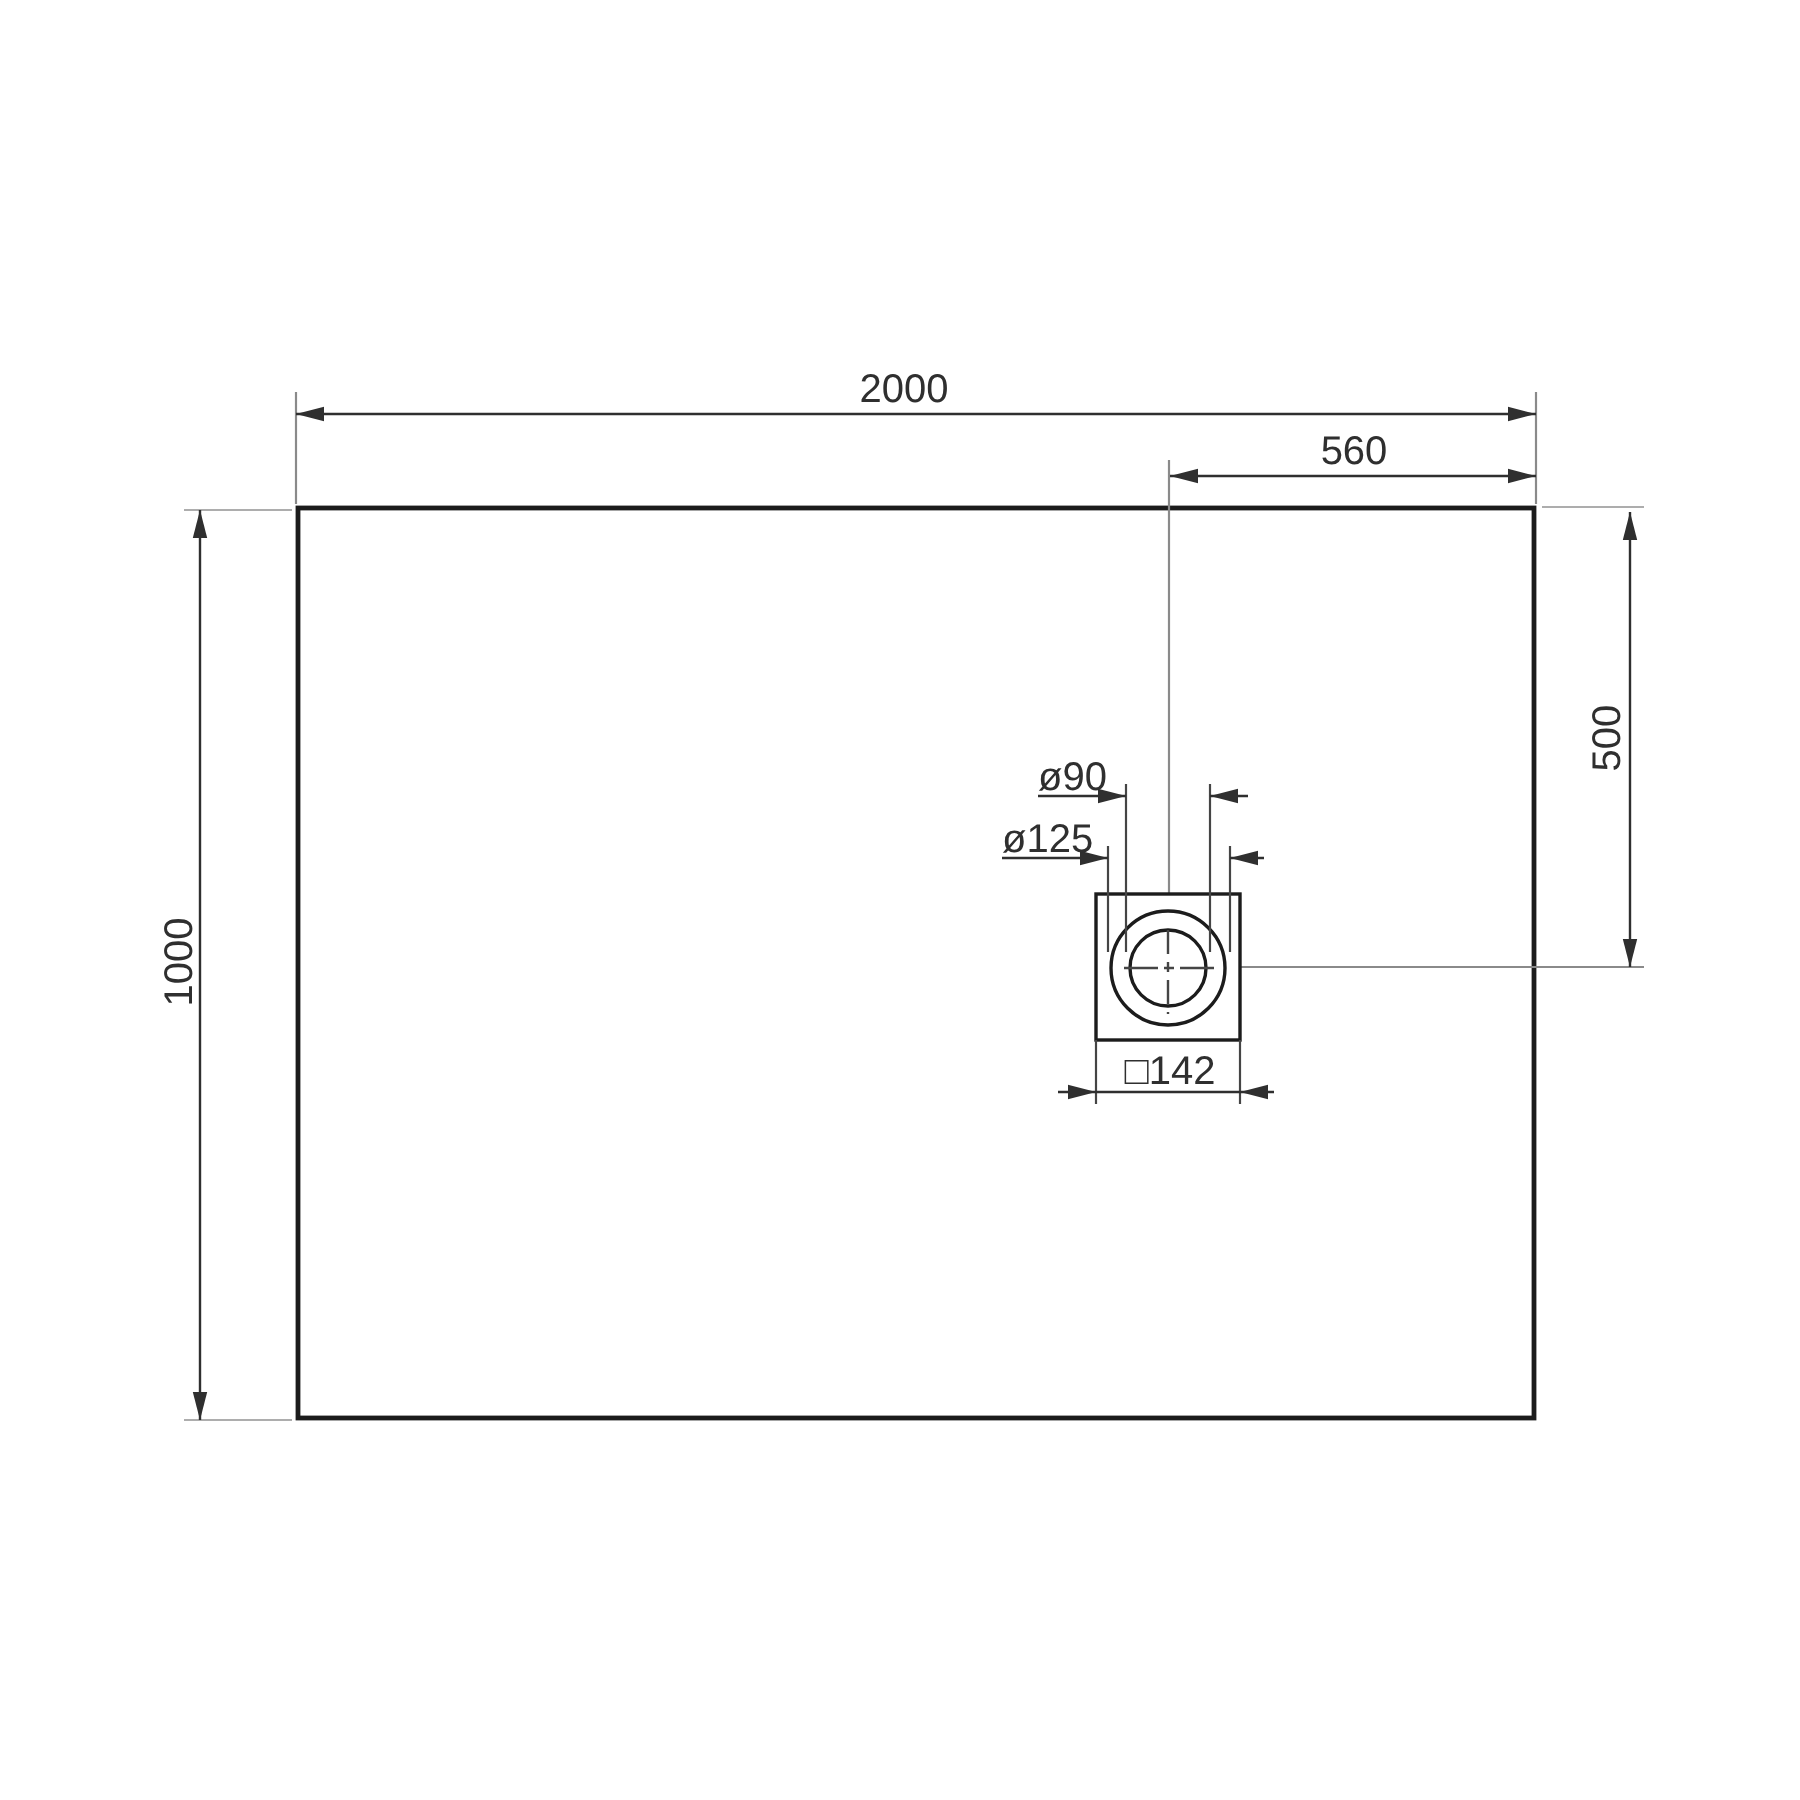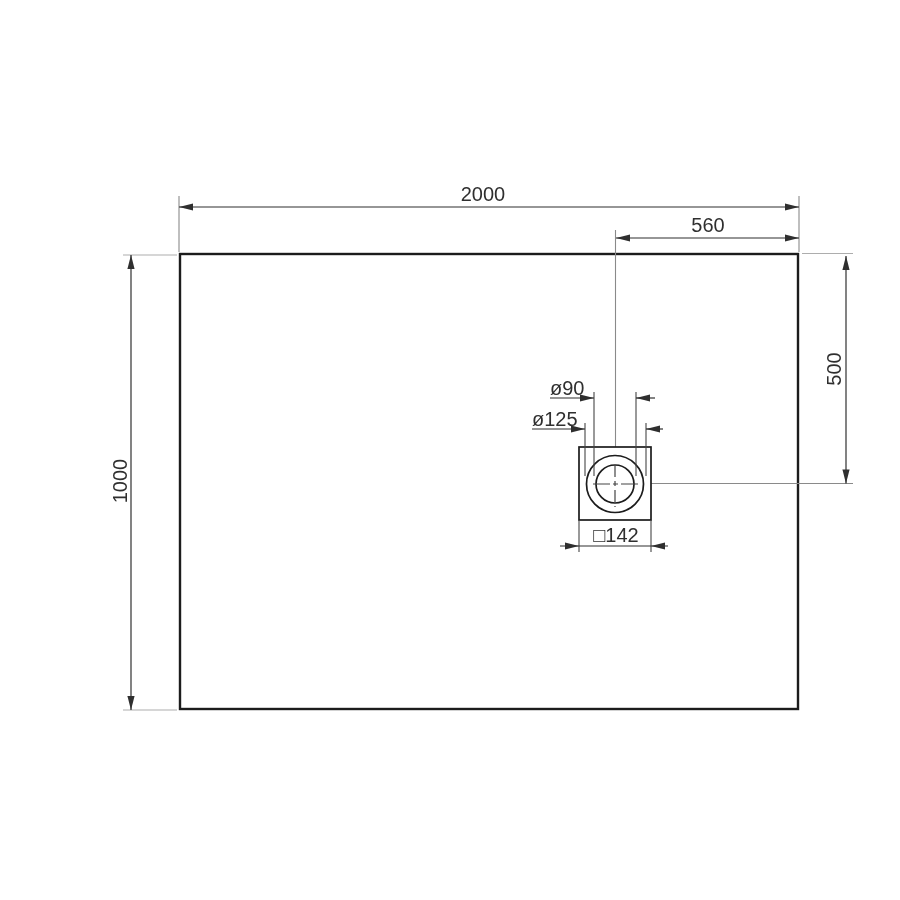--- a/index.html
+++ b/index.html
@@ -6,21 +6,20 @@
     margin: 0;
     padding: 0;
     background: var(--background, #ffffff);
   }
   .canvas {
     position: relative;
     width: 728px;
     height: 900px;
     background: var(--background, #ffffff);
     font-family: "Liberation Sans", sans-serif;
-    padding-left: 31px;
   }
   svg { display: block; }
 
   
   .s-outline { stroke: var(--outline, #1c1c1c); stroke-width: 2.4; fill: none; }
   .s-part    { stroke: var(--outline, #222222); stroke-width: 1.7; fill: none; }
   .s-part-filled { stroke: var(--outline, #222222); stroke-width: 1.7; fill: #ffffff; }
   .s-dim     { stroke: var(--dimension, #2f2f2f); stroke-width: 1.2; fill: none; }
   .arrow     { fill: var(--dimension, #2f2f2f); stroke: none; }
   .s-ext-light { stroke: var(--extension_light, #adadad); stroke-width: 1.1; fill: none; }

